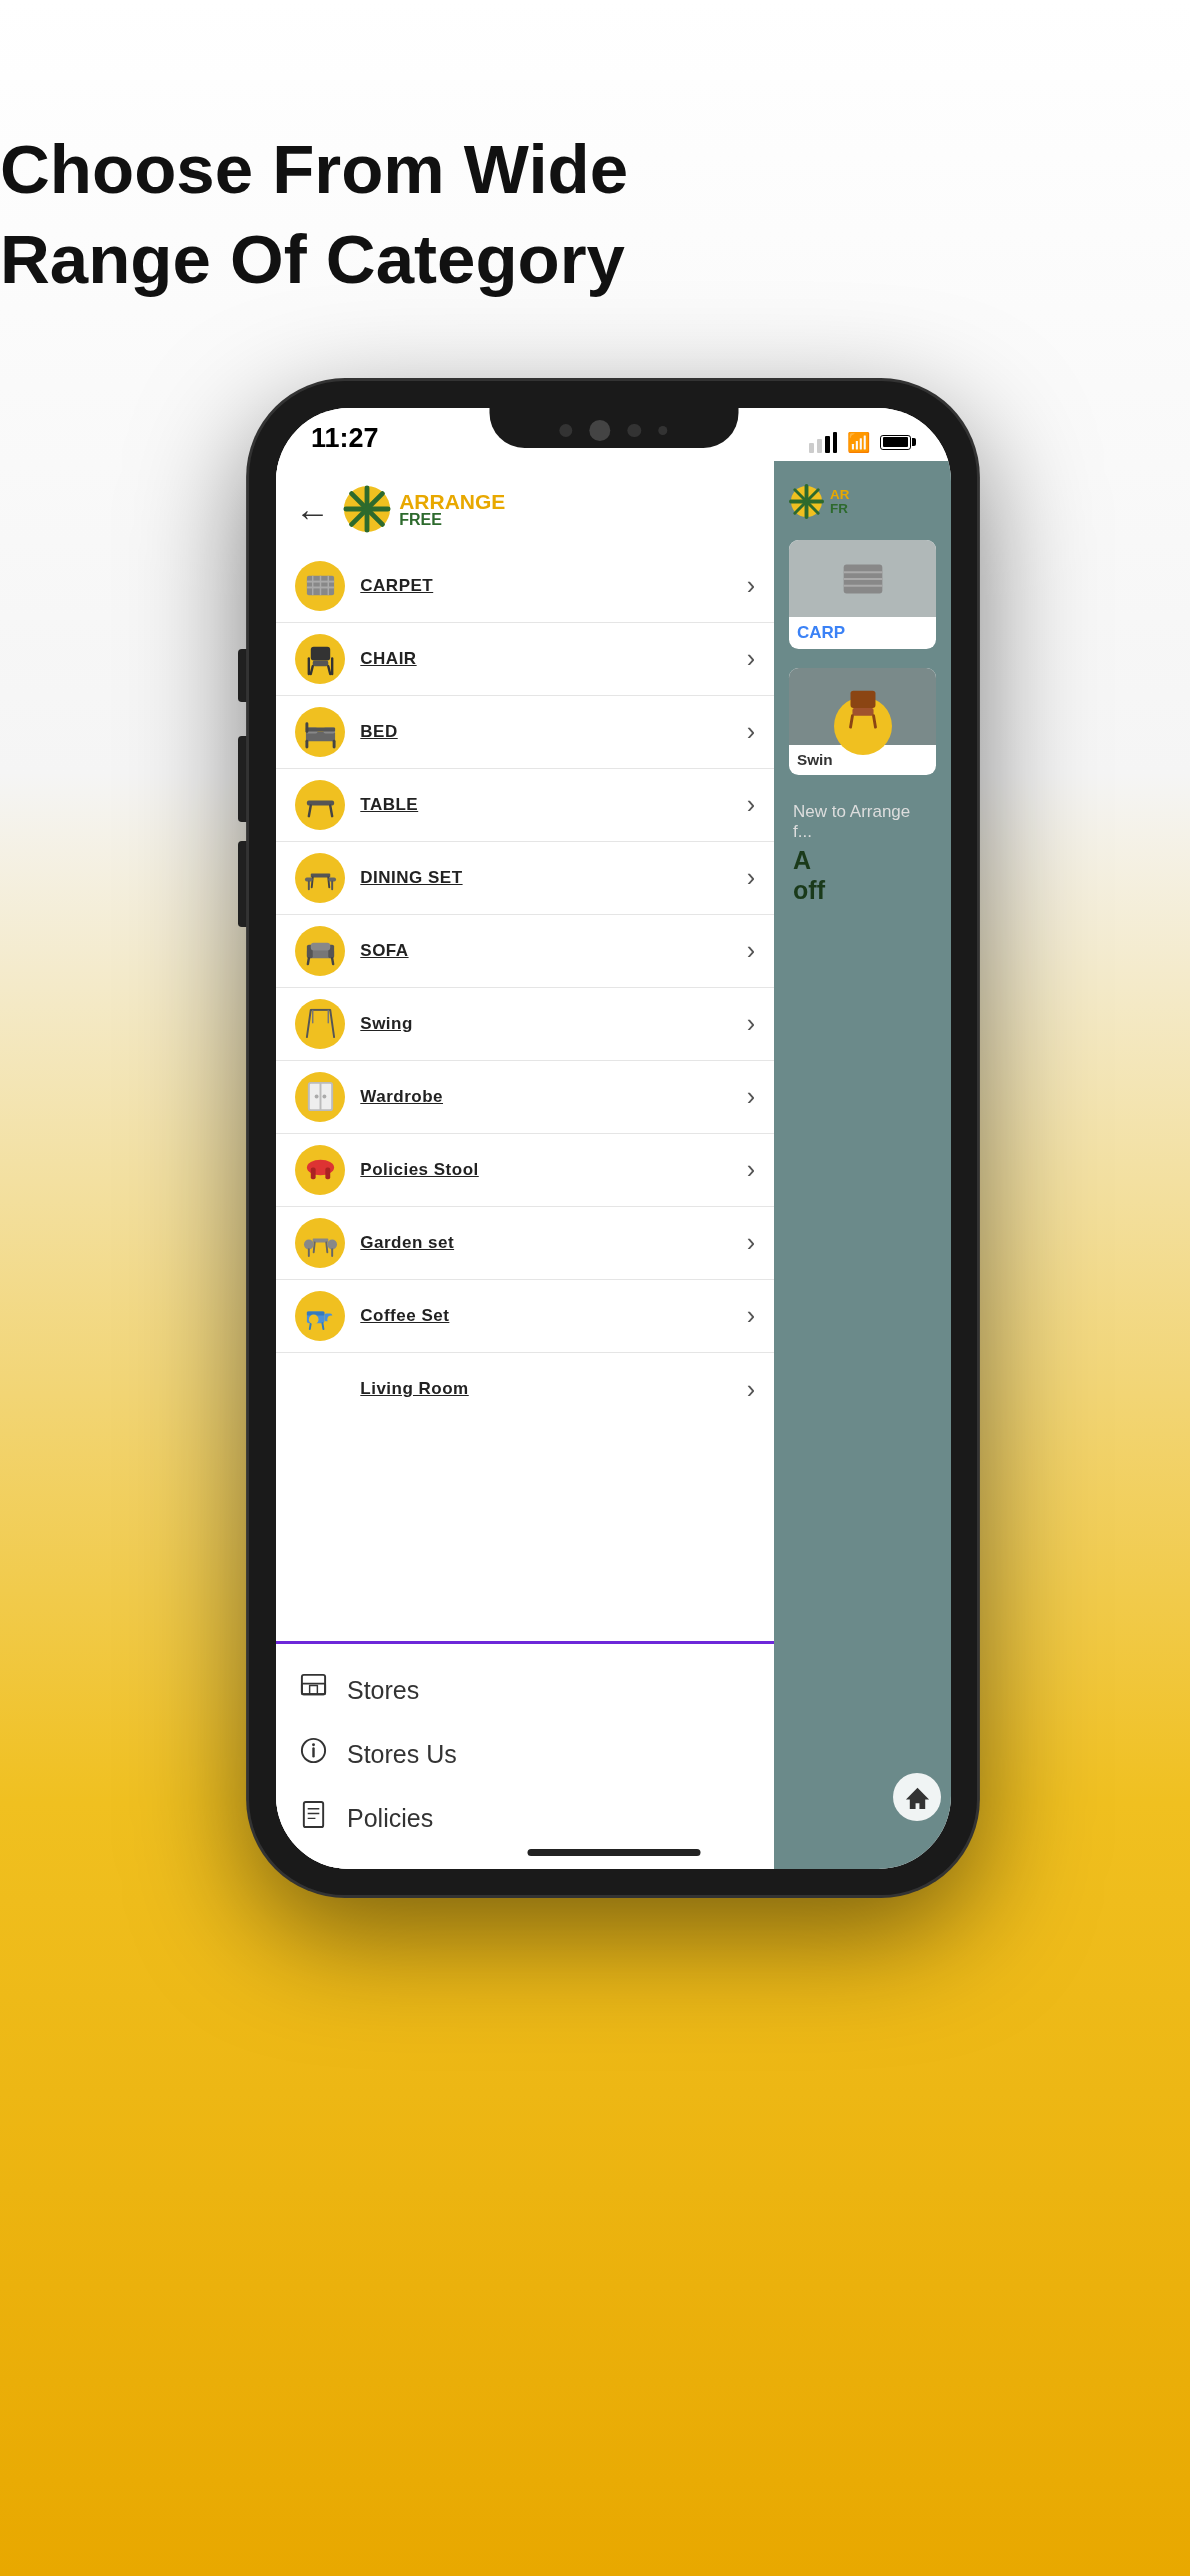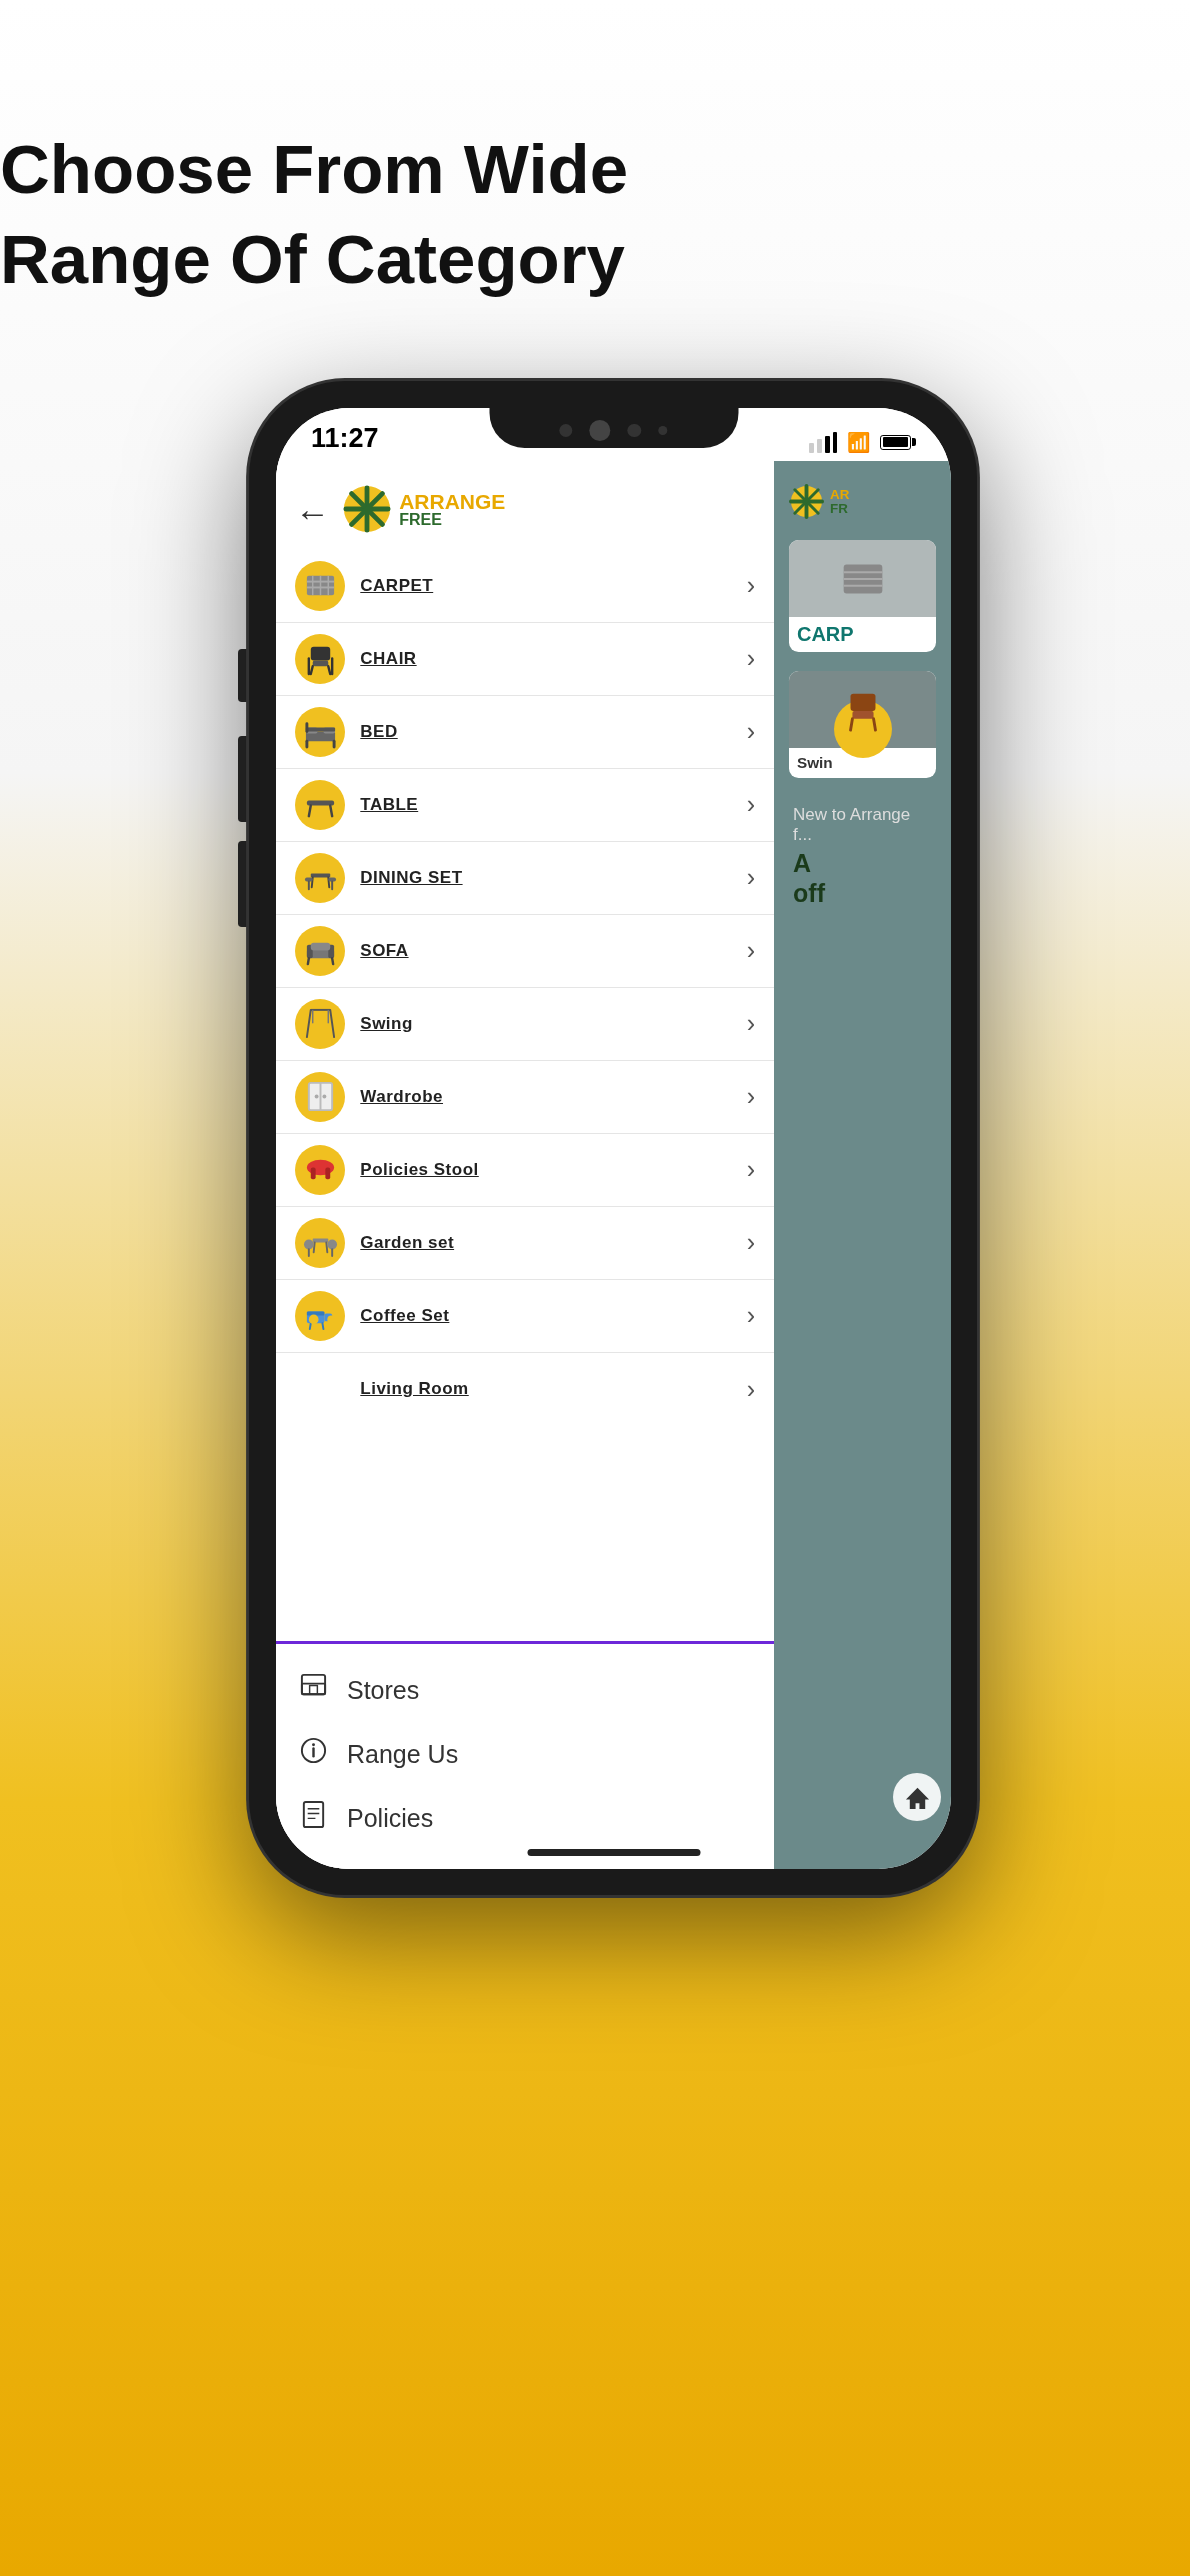--- a/index.html
+++ b/index.html
@@ -532,21 +532,21 @@
               <span class="footer-label">Stores</span>
             </div>
             <div class="footer-item">
               <span class="footer-icon">
                 <svg width="29" height="29" viewBox="0 0 30 30">
                     <circle cx="15" cy="15" r="12" fill="none" stroke="#333" stroke-width="2"></circle>
                     <line x1="15" y1="13" x2="15" y2="21" stroke="#333" stroke-width="2.5" stroke-linecap="round"></line>
                     <circle cx="15" cy="9" r="1.5" fill="#333"></circle>
                   </svg>
               </span>
-              <span class="footer-label">Range Us</span>
+              <span class="footer-label">Stores Us</span>
             </div>
             <div class="footer-item">
               <span class="footer-icon">
                 <svg width="29" height="29" viewBox="0 0 30 30">
                     <rect x="5" y="2" width="20" height="26" rx="2" fill="none" stroke="#333" stroke-width="2"></rect>
                     <line x1="9" y1="9" x2="21" y2="9" stroke="#333" stroke-width="1.5"></line>
                     <line x1="9" y1="14" x2="21" y2="14" stroke="#333" stroke-width="1.5"></line>
                     <line x1="9" y1="19" x2="17" y2="19" stroke="#333" stroke-width="1.5"></line>
                   </svg>
               </span>
@@ -576,21 +576,21 @@
 
             <div style="background:#fff; border-radius:9.6px; overflow:hidden; margin-bottom:9.6px;">
               <div style="height:77px; background:#b0b8b8; display:flex;align-items:center;justify-content:center;">
                 <svg width="58" height="58" viewBox="0 0 60 60">
                     <rect x="10" y="15" width="40" height="30" rx="3" fill="#888"></rect>
                     <line x1="10" y1="23" x2="50" y2="23" stroke="#aaa" stroke-width="2"></line>
                     <line x1="10" y1="30" x2="50" y2="30" stroke="#aaa" stroke-width="2"></line>
                     <line x1="10" y1="37" x2="50" y2="37" stroke="#aaa" stroke-width="2"></line>
                   </svg>
               </div>
-              <div style="padding:5.8px 7.7px;font-size:20px;font-weight:700;color:#0f766e;">CARP</div>
+              <div style="padding:5.8px 7.7px;font-size:17px;font-weight:700;color:#3b82f6;">CARP</div>
             </div>
 
             <div style="background:#fff; border-radius:9.6px; overflow:hidden; margin-bottom:9.6px; position:relative;">
               <div style="height:77px; background:#7a8a8a; display:flex;align-items:center;justify-content:center; position:relative;">
                 <div style="position:absolute;bottom:-9.6px;left:50%;transform:translateX(-50%);width:58px;height:58px;background:#f0c020;border-radius:50%;"></div>
                 <svg width="48" height="48" viewBox="0 0 50 50" style="position:relative;z-index:1;">
                     <rect x="12" y="8" width="26" height="18" rx="3" fill="#8B4513"></rect>
                     <rect x="14" y="26" width="22" height="8" rx="2" fill="#a0522d"></rect>
                     <line x1="14" y1="34" x2="12" y2="46" stroke="#8B4513" stroke-width="3" stroke-linecap="round"></line>
                     <line x1="36" y1="34" x2="38" y2="46" stroke="#8B4513" stroke-width="3" stroke-linecap="round"></line>

